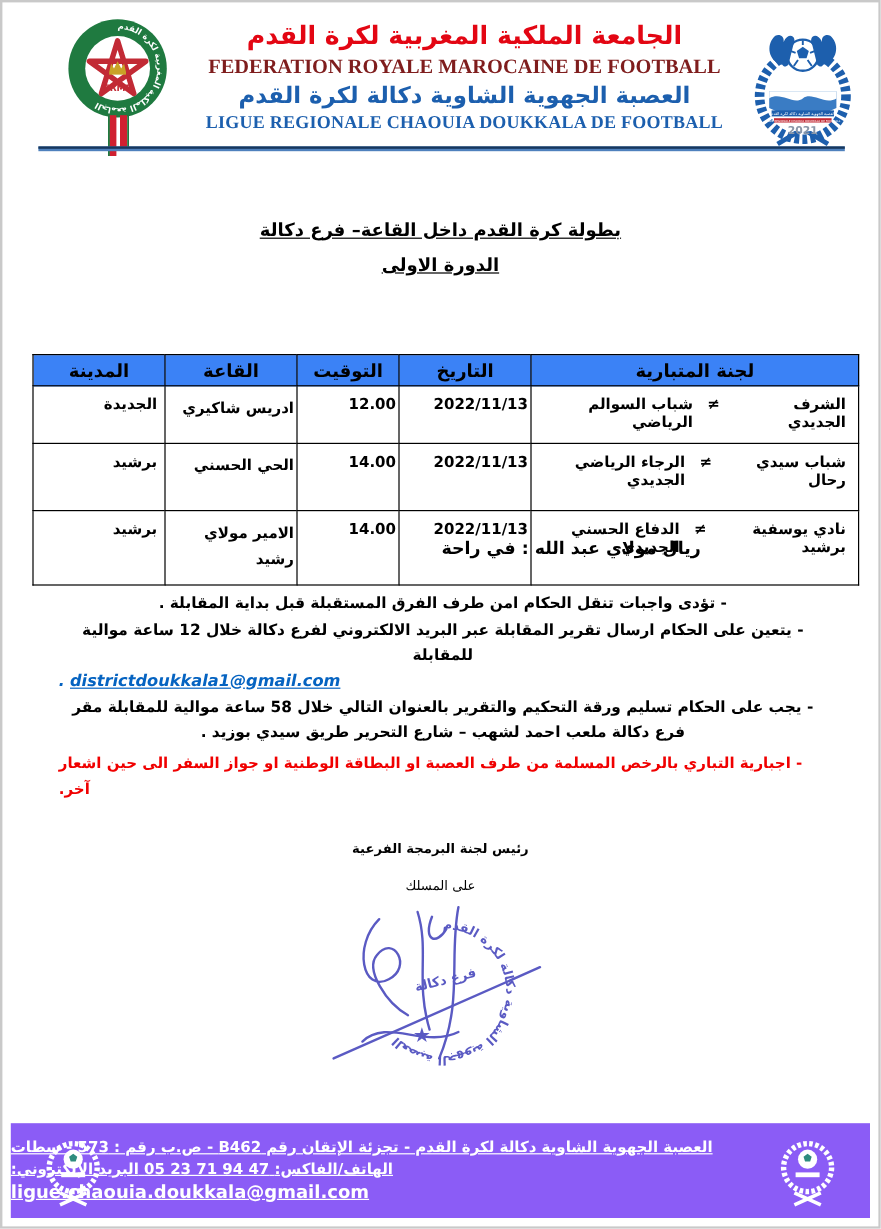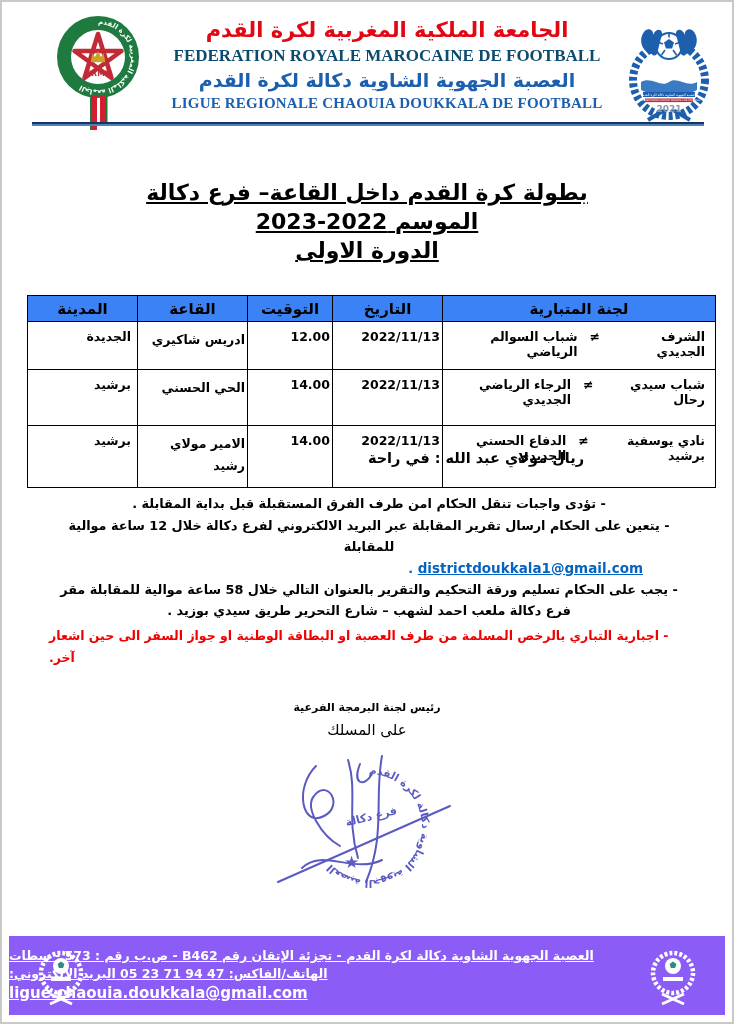--- a/index.html
+++ b/index.html
@@ -8,47 +8,47 @@
     position:relative;width:734px;height:1024px;background:#fff;
     border:2px solid #c9c9c9;overflow:hidden;
     font-family:"DejaVu Sans",sans-serif;color:#000;
   }
   
   .header{position:absolute;top:8px;left:0;right:0;height:114px;}
   .logo-frmf{position:absolute;left:44px;top:2px;}
   .logo-league{position:absolute;right:12px;top:14px;}
   .header-titles{position:absolute;left:158px;right:118px;top:6px;text-align:center;}
   .h-ar-red{font-size:21px;font-weight:bold;color:#e30613;line-height:1.4;direction:rtl;}
-  .h-fr-red{font-family:"Liberation Serif",serif;font-size:17px;font-weight:bold;color:#0c4a6e;margin-top:1px;}
+  .h-fr-red{font-family:"Liberation Serif",serif;font-size:17px;font-weight:bold;color:#7f1d1d;margin-top:1px;}
   .h-ar-blue{font-size:19px;font-weight:bold;color:#1c5fae;margin-top:3px;direction:rtl;}
   .h-fr-blue{font-family:"Liberation Serif",serif;font-size:15px;font-weight:bold;color:#1c5fae;margin-top:4px;letter-spacing:.2px;}
   .divider{position:absolute;top:120px;left:30px;right:28px;height:4px;background:#4f81bd;border-top:2px solid #17375e;}
   
   .title-block{position:absolute;top:176px;left:0;right:0;text-align:center;direction:rtl;}
-  .title-line{font-size:22px;font-weight:bold;text-decoration:underline;line-height:29px;}
+  .title-line{font-size:15px;font-weight:bold;text-decoration:underline;line-height:29px;}
   
   table.fixtures{position:absolute;top:293px;left:25px;width:688px;border-collapse:collapse;direction:rtl;table-layout:fixed;}
   .fixtures th{border:1px solid #000;background:#3b82f6;font-size:15px;font-weight:bold;height:26px;padding:2px;}
   .fixtures td{border:1px solid #000;font-size:12.5px;font-weight:bold;vertical-align:top;padding:7px 6px 2px 2px;}
   .fixtures td.c{text-align:right;padding:7px 2px 2px 2px;}
   .teams-cell{display:flex;flex-direction:row;align-items:flex-start;gap:0;padding-right:4px;}
   .teams-cell .vs{margin:0 15px 0 12px;}
   tr.r1{height:48px;} tr.r2{height:56px;} tr.r3{height:62px;}
   .venue{line-height:22px;}
   
   .bye-line{position:absolute;top:448px;right:148px;direction:rtl;font-size:14.5px;font-weight:bold;}
   .notes{position:absolute;top:491px;left:47px;width:640px;direction:rtl;font-size:12.8px;font-weight:bold;}
   .notes .n{text-align:center;line-height:21.5px;margin:0;}
-  .email-line{text-align:right;padding-right:46px;line-height:21px;color:#0563c1;}
+  .email-line{text-align:left;padding-right:46px;line-height:21px;color:#0563c1;font-style:italic;}
   .email-line a{color:#0563c1;text-decoration:underline;font-size:13.5px;}
   .n-red{color:#f00000;text-align:left;line-height:22px;margin-top:3px;font-size:12.5px;}
   
   .sig{position:absolute;top:699px;left:0;right:0;text-align:center;direction:rtl;}
   .sig-title{font-size:11px;font-weight:bold;}
-  .sig-name{font-size:15px;margin-top:7px;}
+  .sig-name{font-size:11px;margin-top:18px;}
   .stamp{position:absolute;top:746px;left:258px;}
   
   .footer{position:absolute;top:934px;left:7px;right:7px;height:79px;background:#8b5cf6;color:#fff;text-align:left;font-weight:bold;text-decoration:underline;}
   .f1{font-size:12.5px;padding-top:11px;direction:rtl;line-height:18px;}
   .f2{font-size:12.5px;direction:rtl;line-height:18px;}
   .f3{font-size:15px;line-height:20px;font-family:"DejaVu Sans",sans-serif;}
   .f-logo-left{position:absolute;left:24px;top:11px;}
   .f-logo-right{position:absolute;right:24px;top:11px;}
 </style>
 </head>
@@ -100,21 +100,20 @@
       <div class="h-fr-red">FEDERATION ROYALE MAROCAINE DE FOOTBALL</div>
       <div class="h-ar-blue">العصبة الجهوية الشاوية دكالة لكرة القدم</div>
       <div class="h-fr-blue">LIGUE REGIONALE CHAOUIA DOUKKALA DE FOOTBALL</div>
     </div>
   </div>
 
   <div class="divider"></div>
 
   <div class="title-block">
     <div class="title-line">بطولة كرة القدم داخل القاعة– فرع دكالة</div>
-    <div class="title-line"><span>الموسم</span> <span dir="ltr">2023-2022</span></div>
     <div class="title-line">الدورة الاولى</div>
   </div>
 
   <table class="fixtures">
     <colgroup>
       <col style="width:273px">
         <col style="width:110px">
         <col style="width:85px">
         <col style="width:110px">
         <col style="width:110px">

